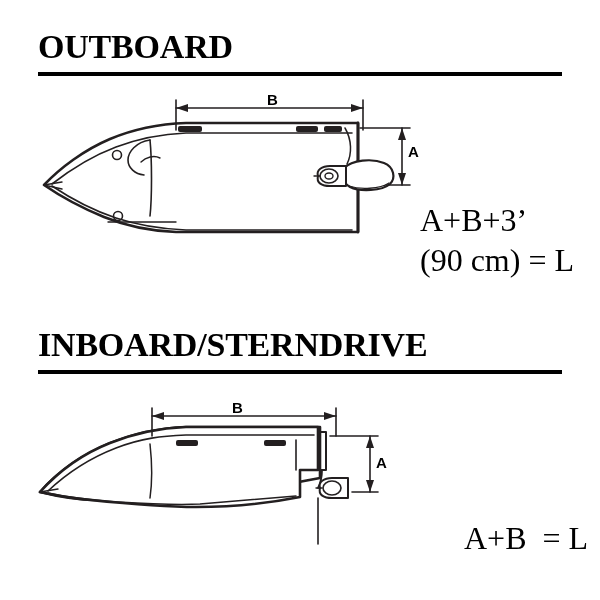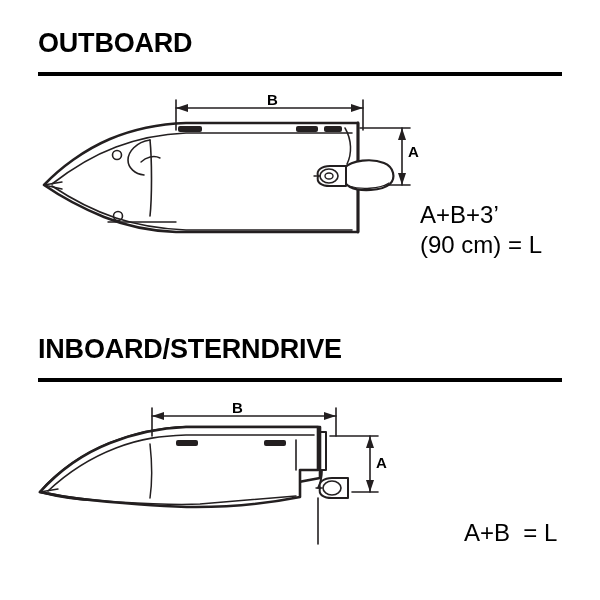--- a/index.html
+++ b/index.html
@@ -18,50 +18,51 @@
   .page {
     position: absolute;
     inset: 0;
   }
   .section {
     position: absolute;
     left: 0;
     width: 600px;
   }
   #section-outboard { top: 0; height: 300px; }
-  #section-inboard  { top: 298px; height: 294px; text-align: center; }
+  #section-inboard  { top: 290px; height: 294px; text-align: center; }
 
   .section-title {
     position: absolute;
     left: 38px;
-    font-size: 27px;
+    font-size: 34px;
     font-weight: bold;
     letter-spacing: -0.2px;
     white-space: nowrap;
     line-height: 1;
+    font-family: Liberation Serif, serif;
   }
   .title-rule {
     position: absolute;
     left: 38px;
     width: 524px;
     height: 4px;
     background: #000;
   }
 
   #title-outboard { top: 30px; }
   #rule-outboard  { top: 72px; }
   #title-inboard  { top: 38px; }
   #rule-inboard   { top: 80px; }
 
   .formula {
     position: absolute;
-    font-size: 24px;
+    font-size: 32px;
     line-height: 1.25;
     white-space: pre;
-    font-family: Liberation Sans, sans-serif;
+    font-family: Liberation Serif, serif;
   }
   #formula-outboard { left: 420px; top: 200px; }
   #formula-inboard  { left: 464px; top: 518px; }
 
   .svg-wrap {
     position: absolute;
     left: 0;
     top: 0;
   }
   .dim-label {

